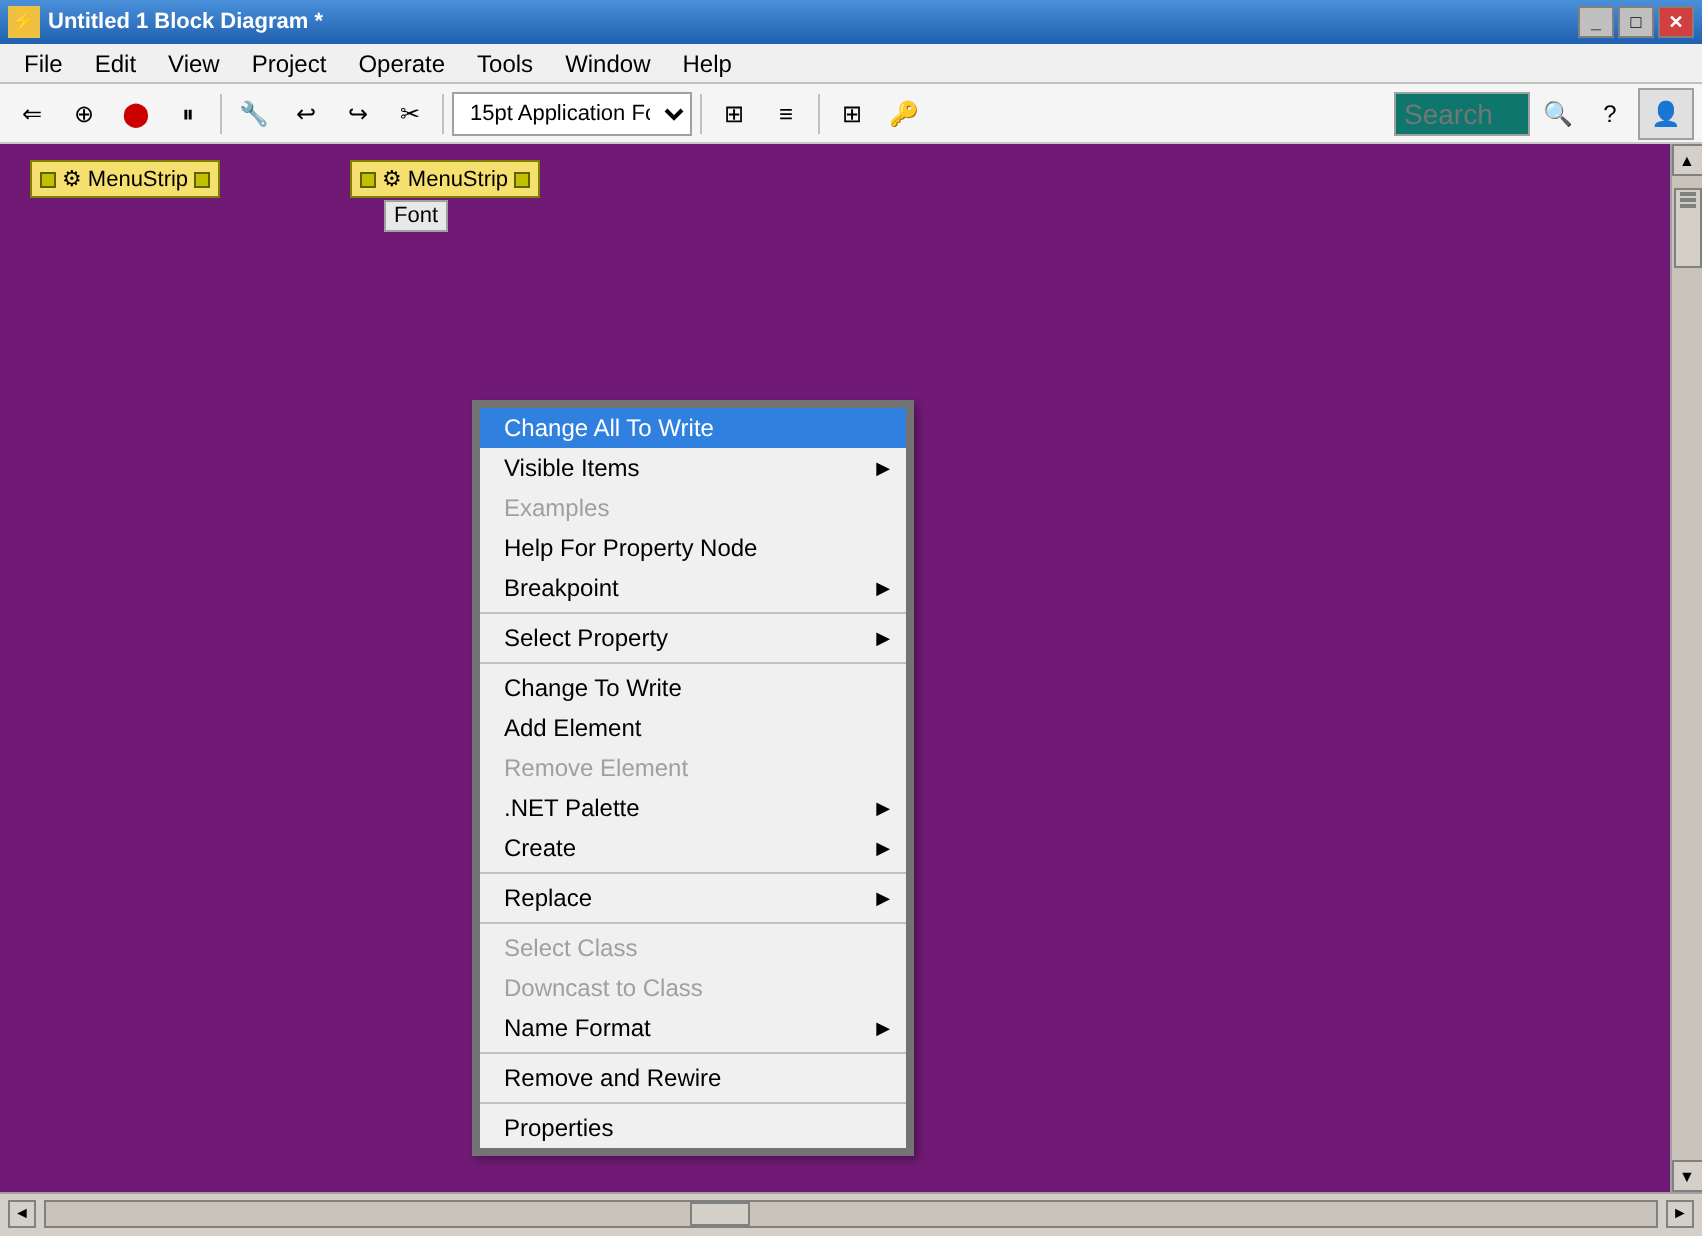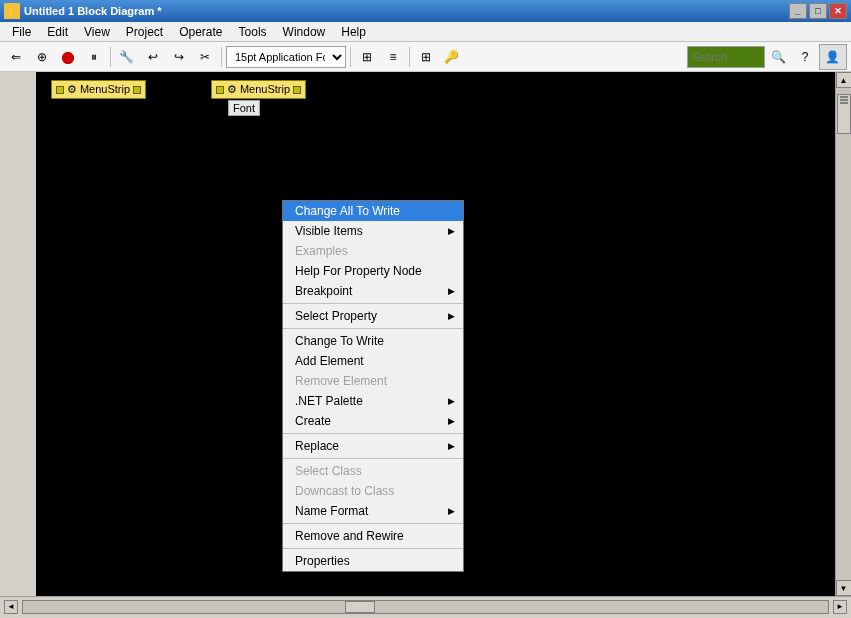--- a/index.html
+++ b/index.html
@@ -97,41 +97,40 @@
       height: 22px;
       border: 1px solid #a0a0a0;
       background: white;
       padding: 0 4px;
       font-size: 11px;
       width: 120px;
     }
     .search-box {
       height: 22px;
       border: 1px solid #a0a0a0;
-      background: #4d7c0f;
-      padding: 0 4px;
-      font-size: 11px;
-      width: 78px;
+      background: #0f766e;
+      padding: 0 4px;
+      font-size: 14px;
+      width: 68px;
     }
     .toolbar-spacer { flex: 1; }
 
     
     .main-area {
       display: flex;
       height: calc(618px - 22px - 22px - 30px - 20px);
       position: relative;
     }
 
     
     .canvas {
       flex: 1;
-      background: #000000;
+      background: #701a75;
       position: relative;
       overflow: hidden;
-      margin-left: 36px;
     }
 
     
     .scrollbar-v {
       width: 16px;
       background: #d4d0c8;
       border-left: 1px solid #a0a0a0;
       display: flex;
       flex-direction: column;
       align-items: center;
@@ -202,24 +201,24 @@
       background: #e8e8e8;
       border: 1px solid #a0a0a0;
       font-size: 11px;
       padding: 1px 4px;
     }
 
     
     .context-menu {
       position: absolute;
       top: 128px;
-      left: 246px;
-      width: 182px;
+      left: 236px;
+      width: 221px;
       background: #f0f0f0;
-      border: 1px solid #737373;
+      border: 4px solid #737373;
       box-shadow: 2px 2px 4px rgba(0,0,0,0.3);
       z-index: 100;
       font-size: 12px;
     }
     .ctx-item {
       display: flex;
       align-items: center;
       justify-content: space-between;
       padding: 3px 8px 3px 12px;
       cursor: pointer;

